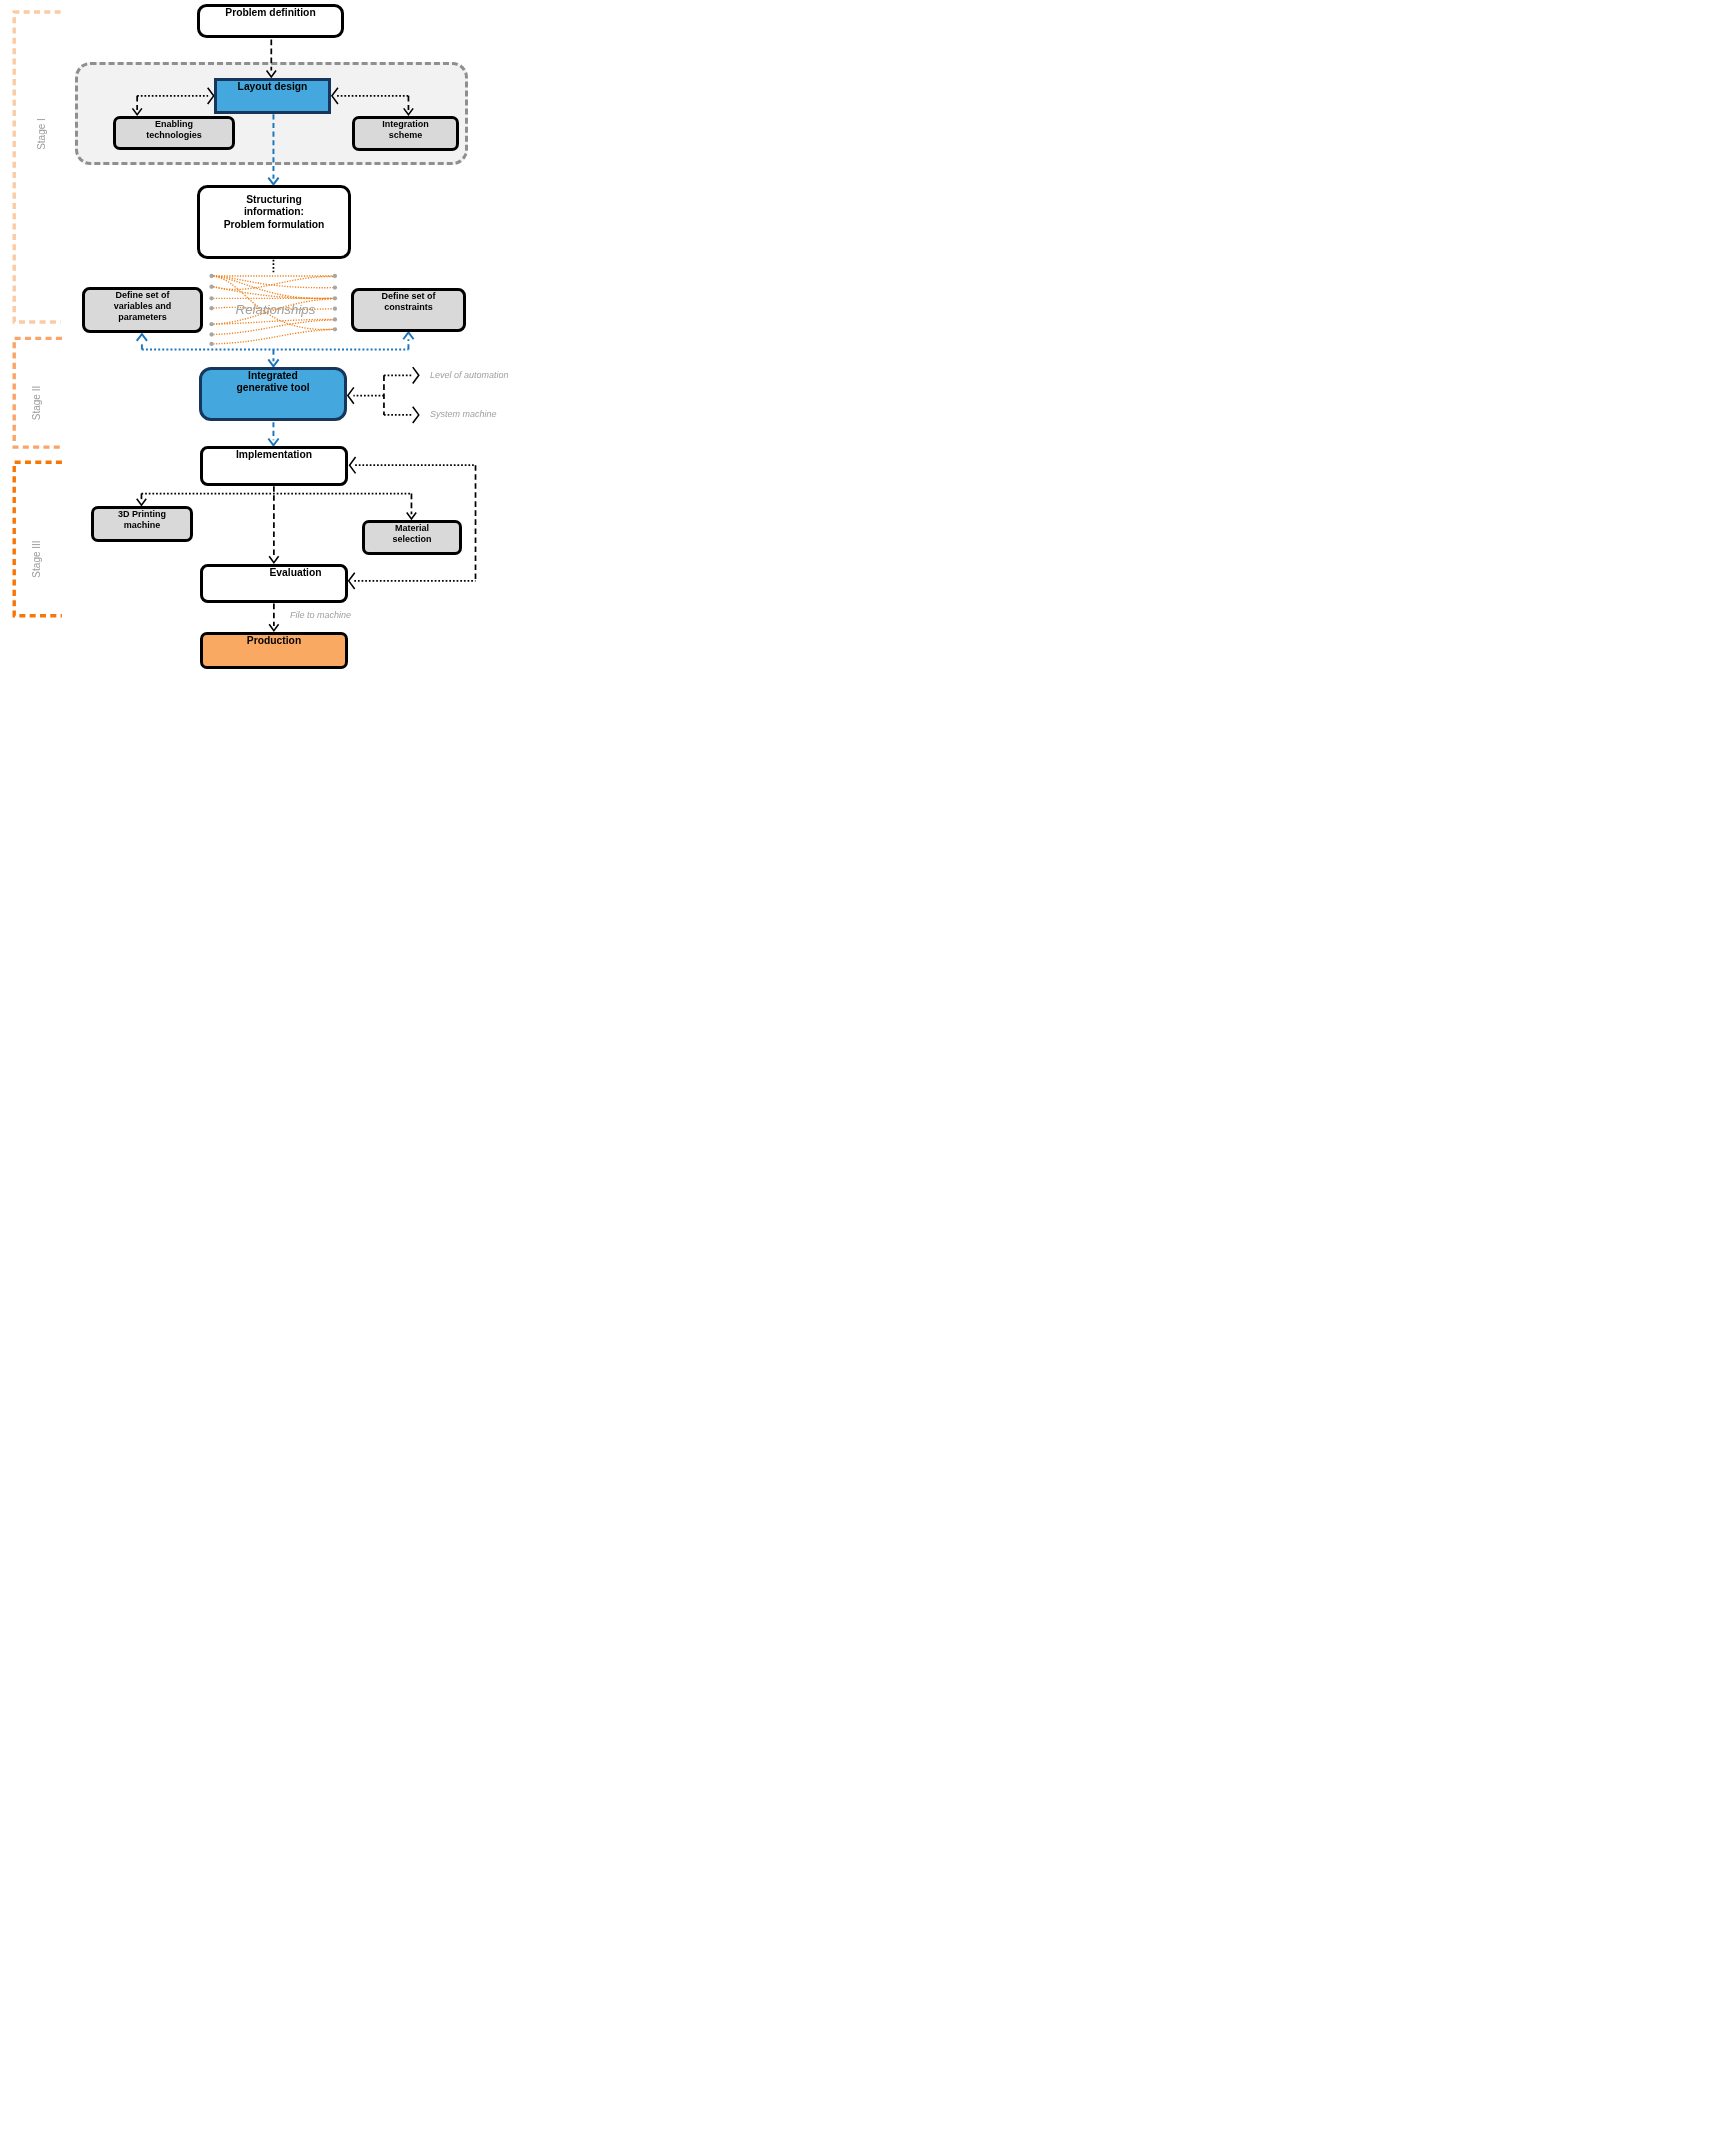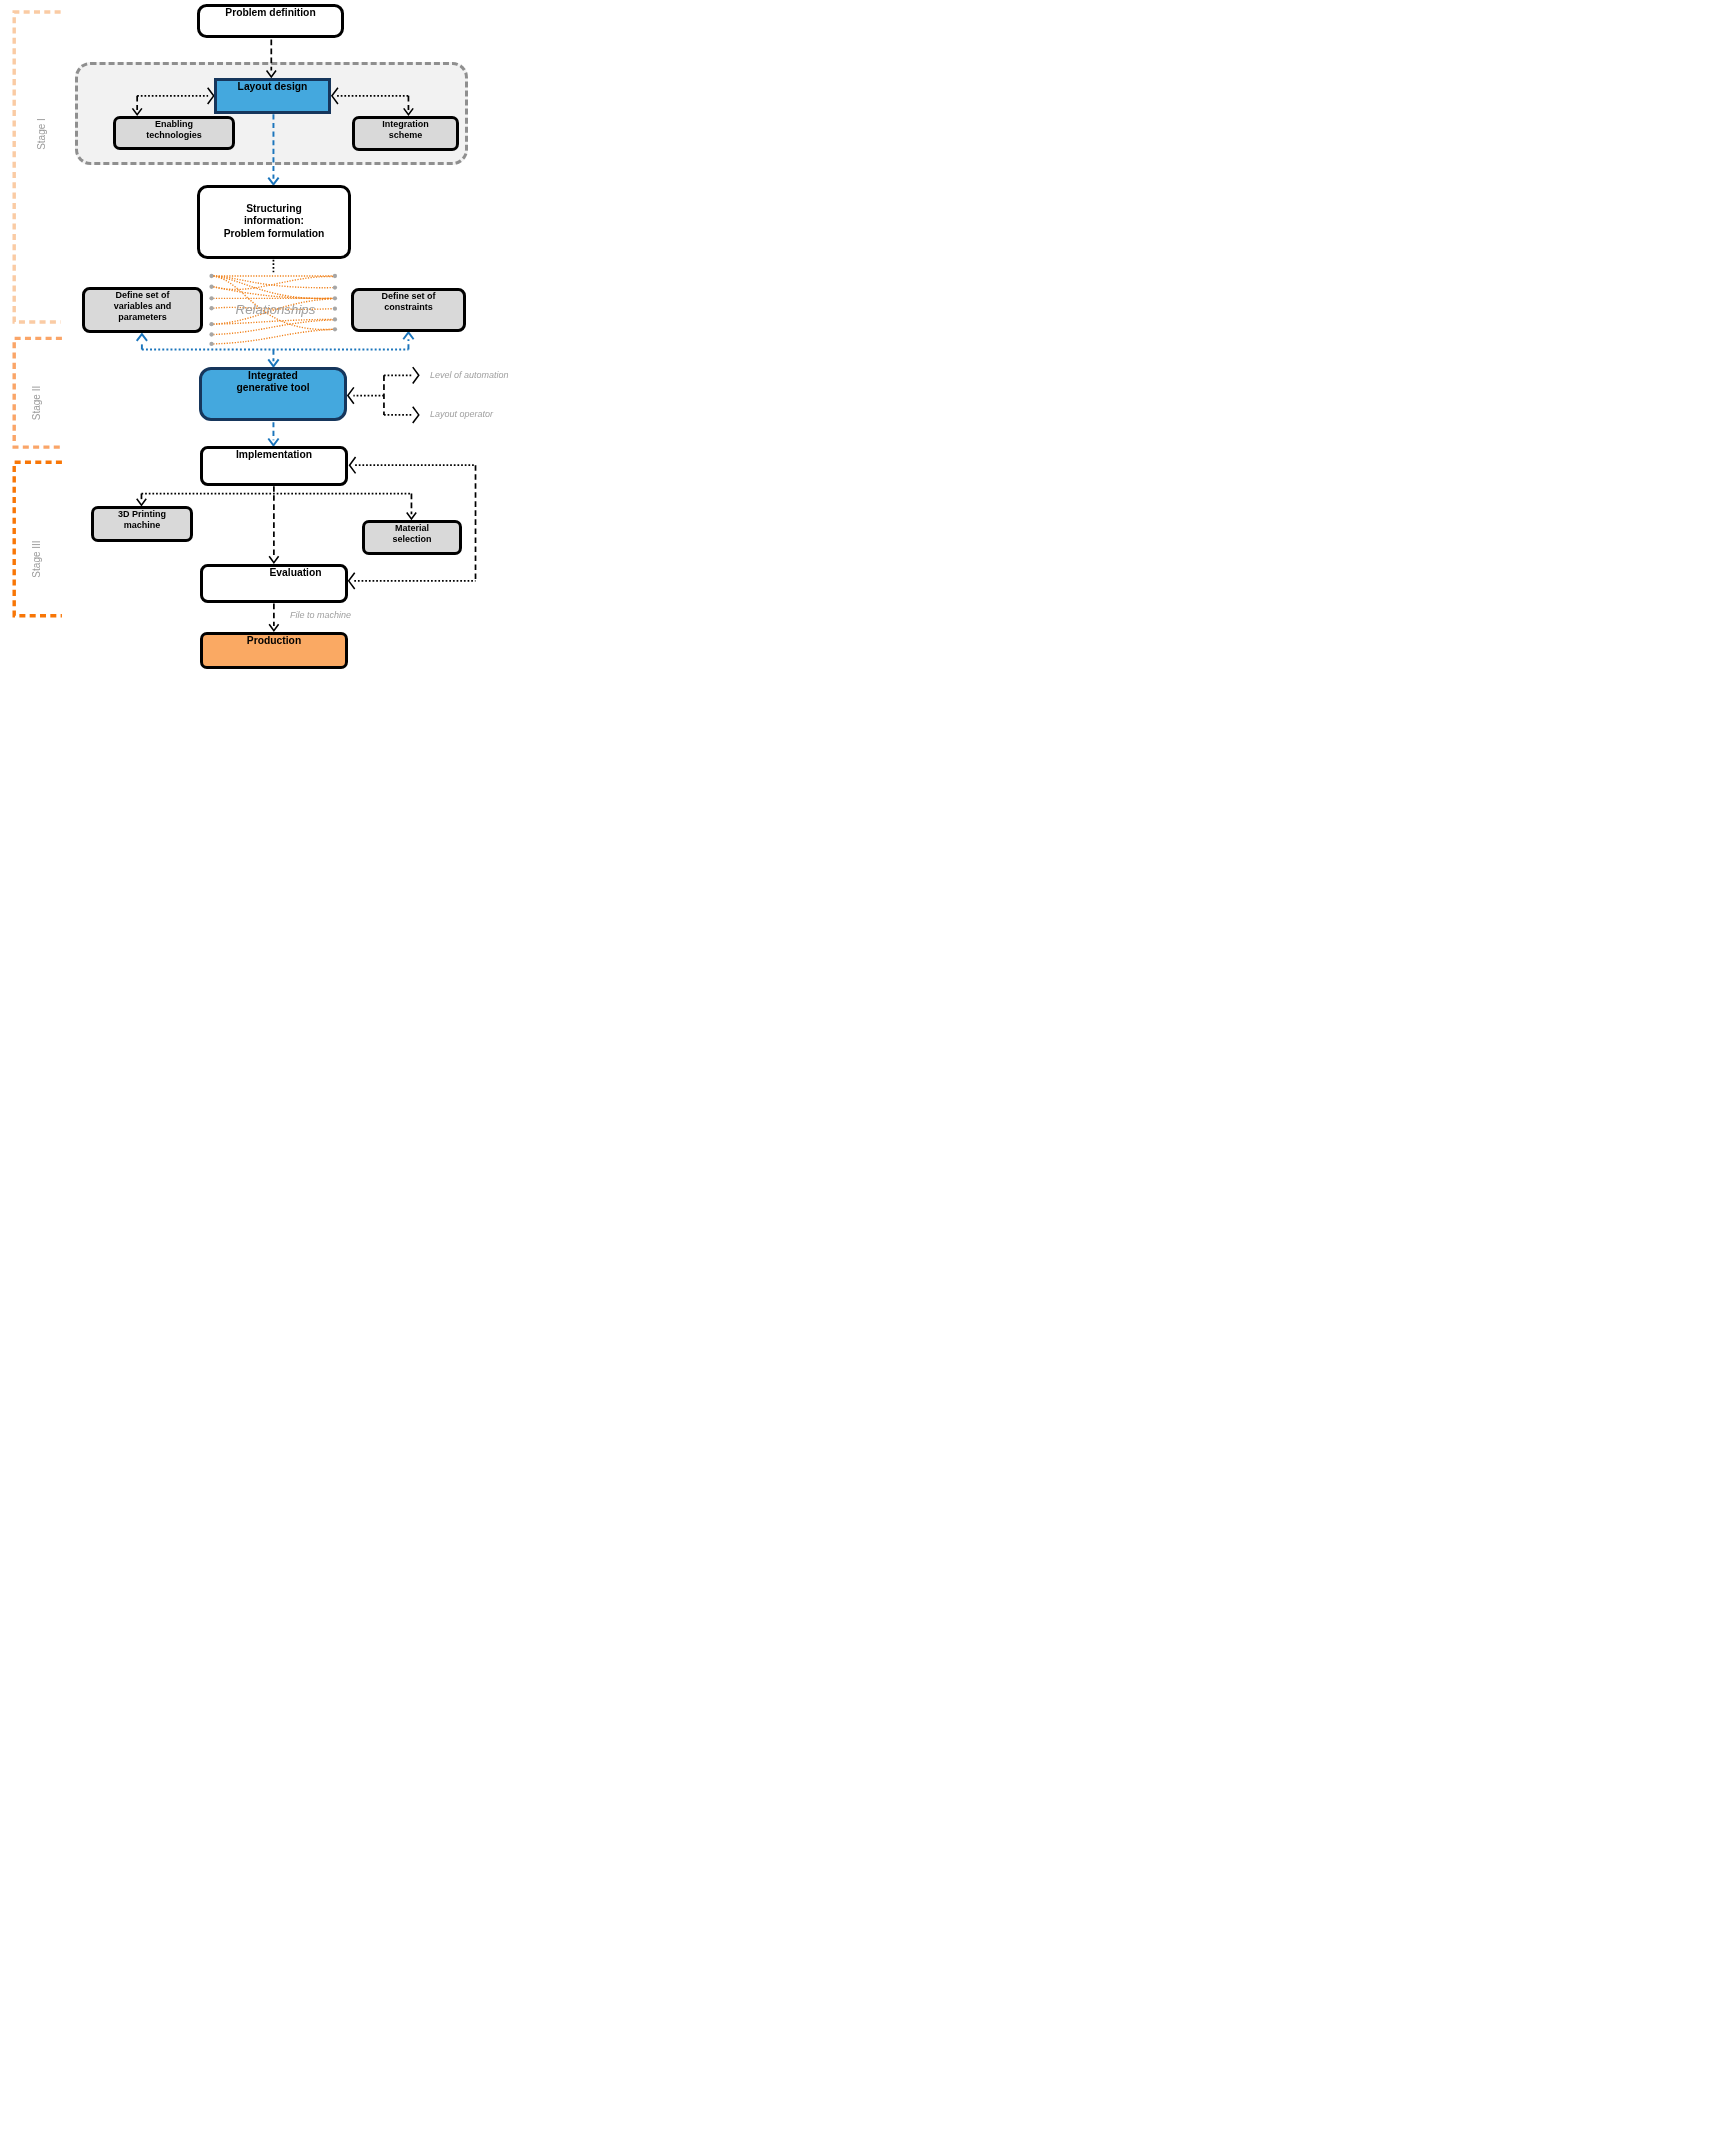--- a/index.html
+++ b/index.html
@@ -173,21 +173,21 @@
   <div class="node gray-node f21" style="left:79px;top:116px;width:122px;height:34px;border-radius:6.9px;margin-left:34px;">
     <span class="node-label">Enabling
 technologies</span>
   </div>
 
   <div class="node gray-node f21" style="left:352px;top:116px;width:107px;height:35px;border-radius:6.9px;">
     <span class="node-label">Integration
 scheme</span>
   </div>
 
-  <div class="node white-node f24" style="left:197px;top:185px;width:154px;height:74px;border-radius:10.3px;align-items:flex-start;padding-top:15px;">
+  <div class="node white-node f24" style="left:197px;top:185px;width:154px;height:74px;border-radius:10.3px;align-items:flex-start;padding-top:6px;">
     <span class="node-label">Structuring
 information:
 Problem formulation</span>
   </div>
 
   <div class="node gray-node f21" style="left:82px;top:287px;width:121px;height:46px;border-radius:7.7px;">
     <span class="node-label">Define set of
 variables and
 parameters</span>
   </div>
@@ -221,21 +221,21 @@
   </div>
 
   <div class="node orange-node f24" style="left:200px;top:632px;width:148px;height:37px;border-radius:6.9px;">
     <span class="node-label">Production</span>
   </div>
 
   <div class="annot" style="left:198px;top:302px;width:155px;text-align:center;font-size:13.3px;">Relationships</div>
 
   <div class="annot" style="left:430px;top:370px;font-size:9px;">Level of automation</div>
 
-  <div class="annot" style="left:430px;top:409px;font-size:9px;">Layout operator</div>
+  <div class="annot" style="left:430px;top:409px;font-size:9px;">System machine</div>
 
   <div class="annot" style="left:290px;top:610px;font-size:9px;">File to machine</div>
 
   <div class="stage-label" style="left:41px;top:134px;">Stage I</div>
   <div class="stage-label" style="left:36px;top:403px;">Stage II</div>
   <div class="stage-label" style="left:36px;top:559px;">Stage III</div>
 
 </div>
 
 

